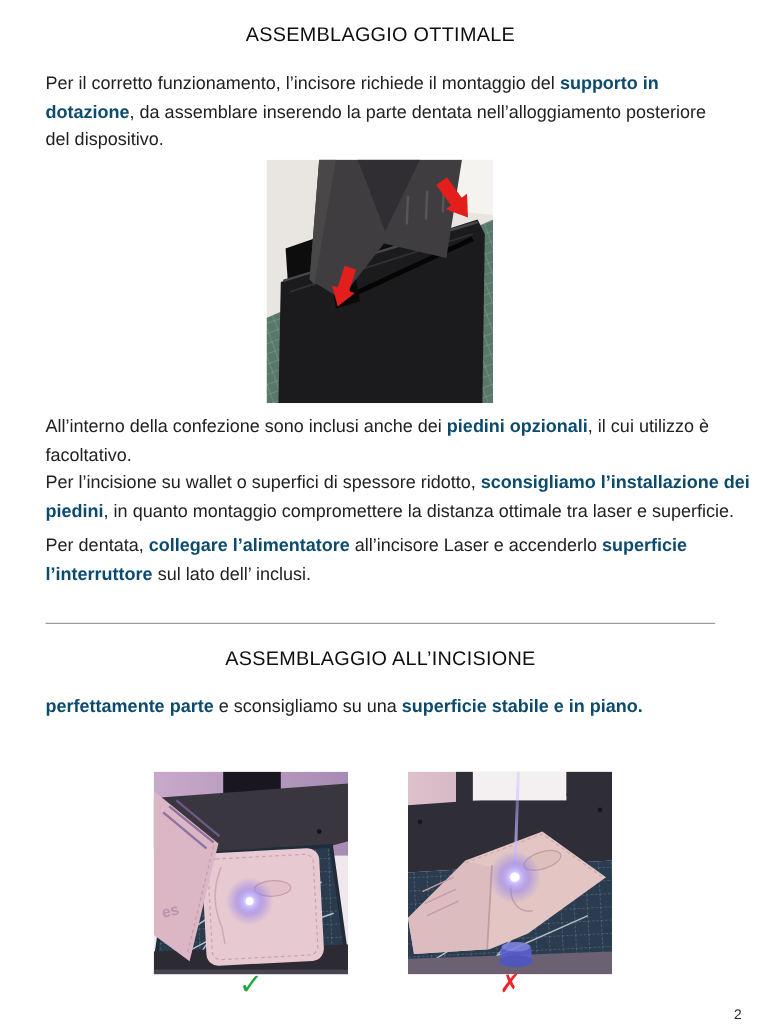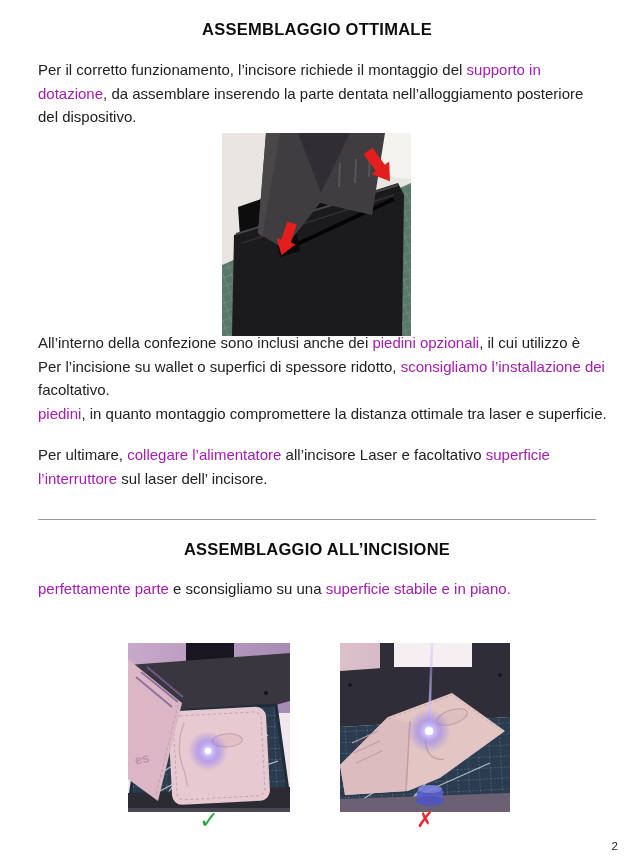--- a/index.html
+++ b/index.html
@@ -2,25 +2,25 @@
 <html><head>
 <meta charset="utf-8">
 <style>
   html,body{margin:0;padding:0;background:#ffffff;}
   .page{
     position:relative;width:634px;height:862px;margin:0 auto;background:#ffffff;
     font-family:"Liberation Sans","DejaVu Sans",sans-serif;color:#212121;overflow:hidden;
   }
   .h-title{
     position:absolute;left:0;right:0;text-align:center;
-    font-size:16.5px;font-weight:700;letter-spacing:.25px;color:#0e0e0e;line-height:20px;
+    font-size:16.5px;font-weight:400;letter-spacing:.25px;color:#0e0e0e;line-height:20px;
   }
   .para{position:absolute;left:38px;width:572px;font-size:15px;}
   .para .line{height:23.5px;line-height:23.5px;white-space:nowrap;}
-  .para .b{font-weight:400;color:#a21caf;}
+  .para .b{font-weight:700;color:#0c4a6e;}
   .divider{position:absolute;left:38px;right:38px;height:0;border-top:1.5px solid #9b9b9b;}
   .fig{position:absolute;overflow:hidden;}
   .fig svg{display:block;}
   .mark-row{position:absolute;top:806px;height:30px;text-align:center;font-family:"DejaVu Sans",sans-serif;}
   .mark-ok{font-size:24px;color:#27a83c;font-weight:600;line-height:28px;}
   .mark-no{font-size:21px;color:#f3242b;font-weight:700;line-height:28px;}
   .pagenum{position:absolute;top:840px;right:16px;font-size:11.5px;color:#23232e;}
 </style>
 </head>
 <body>
@@ -61,30 +61,30 @@
         <rect x="-5" y="0" width="10" height="20" fill="#e31e1c"></rect>
         <polygon points="-10,19 10,19 0,34" fill="#e31e1c"></polygon>
       </g>
       <g transform="translate(146,18) rotate(-36) scale(1.1)">
         <rect x="-5" y="0" width="10" height="20" fill="#e31e1c"></rect>
         <polygon points="-10,19 10,19 0,34" fill="#e31e1c"></polygon>
       </g>
     </svg>
   </div>
 
-  <div class="para" style="top:331px">
+  <div class="para" style="top:344px">
       <div class="line"><span>All’interno della confezione sono inclusi anche dei </span><span class="b">piedini opzionali</span><span>, il cui utilizzo è</span></div>
+      <div class="line"><span>facoltativo.</span></div>
       <div class="line"><span>Per l’incisione su wallet o superfici di spessore ridotto, </span><span class="b">sconsigliamo l’installazione dei</span></div>
-      <div class="line"><span>facoltativo.</span></div>
       <div class="line"><span class="b">piedini</span><span>, in quanto montaggio compromettere la distanza ottimale tra laser e superficie.</span></div>
     </div>
 
   <div class="para" style="top:443px">
-      <div class="line"><span>Per ultimare, </span><span class="b">collegare l’alimentatore</span><span> all’incisore Laser e facoltativo </span><span class="b">superficie</span></div>
-      <div class="line"><span class="b">l’interruttore</span><span> sul laser dell’ incisore.</span></div>
+      <div class="line"><span>Per dentata, </span><span class="b">collegare l’alimentatore</span><span> all’incisore Laser e accenderlo </span><span class="b">superficie</span></div>
+      <div class="line"><span class="b">l’interruttore</span><span> sul lato dell’ inclusi.</span></div>
     </div>
 
   <div class="divider" style="top:519px"></div>
 
   <div class="h-title" style="top:539px">ASSEMBLAGGIO ALL’INCISIONE</div>
 
   <div class="para" style="top:577px">
       <div class="line"><span class="b">perfettamente parte</span><span> e sconsigliamo su una </span><span class="b">superficie stabile e in piano.</span></div>
     </div>
 

